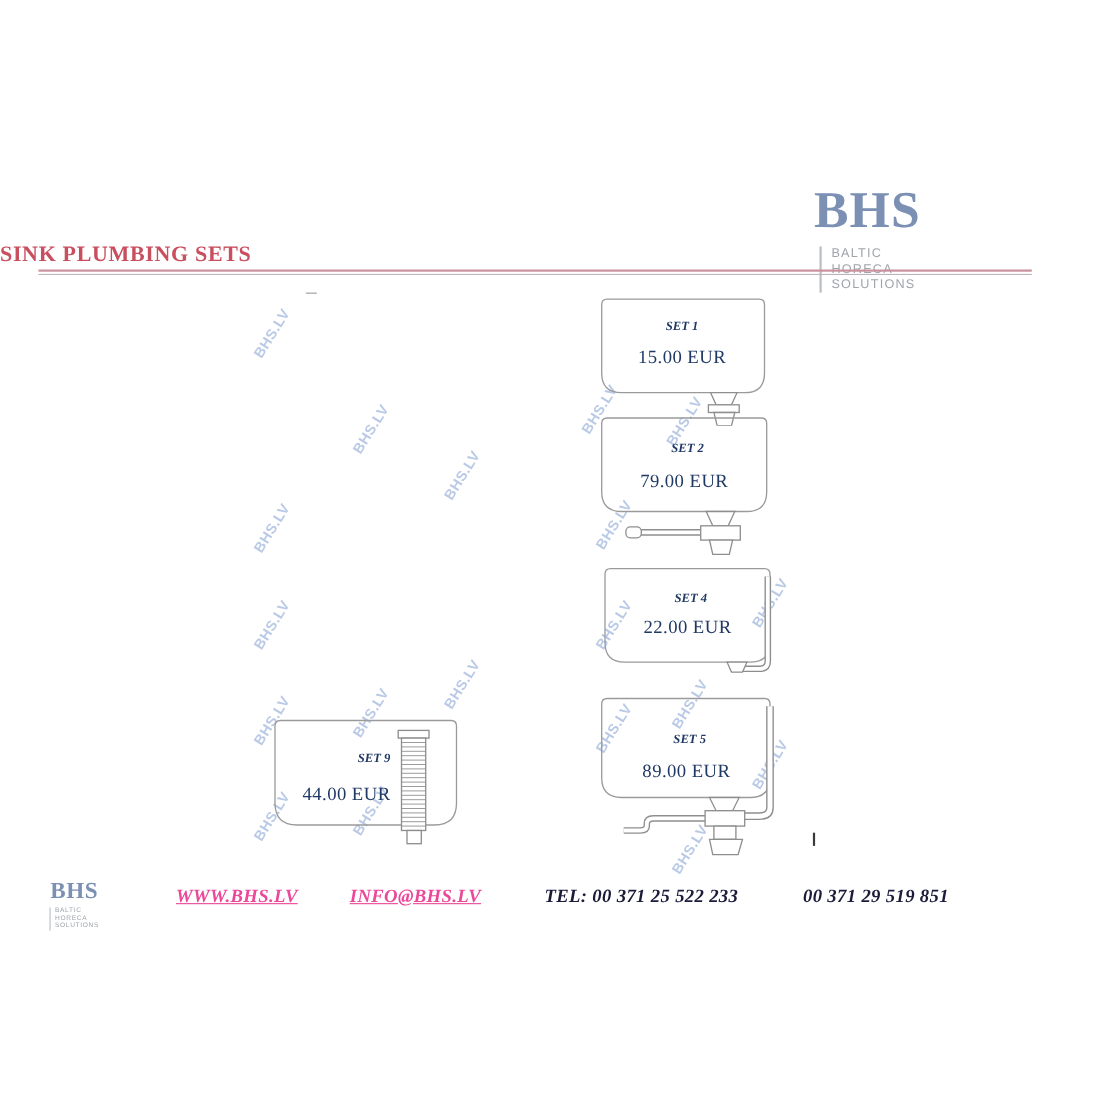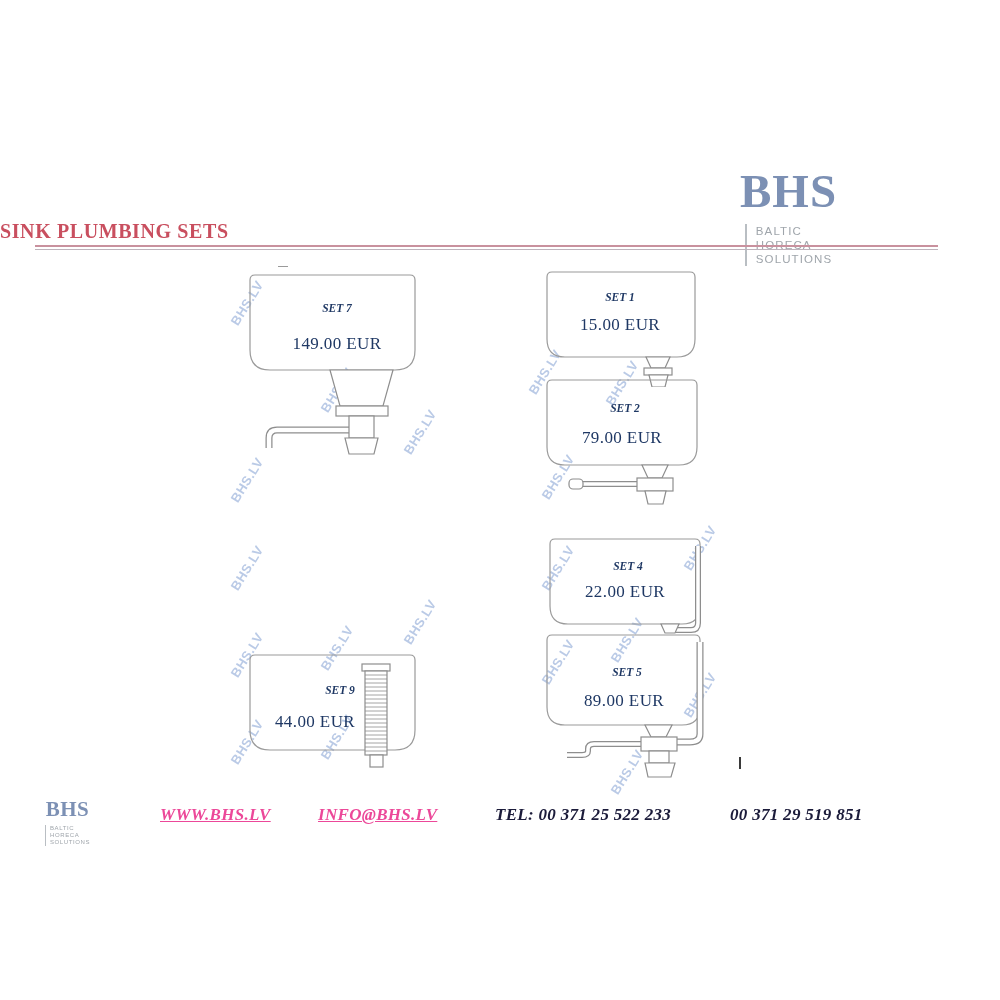--- a/index.html
+++ b/index.html
@@ -103,33 +103,20 @@
   <span class="wm" style="left:627px;top:640px">BHS.LV</span>
   <span class="wm" style="left:558px;top:662px">BHS.LV</span>
   <span class="wm" style="left:247px;top:742px">BHS.LV</span>
   <span class="wm" style="left:337px;top:737px">BHS.LV</span>
   <span class="wm" style="left:700px;top:695px">BHS.LV</span>
   <span class="wm" style="left:627px;top:772px">BHS.LV</span>
 
   <div class="mark-dash"></div>
   <div class="mark-tick"></div>
 
-  <div class="product" style="left:245px;top:270px;width:190px;height:200px">
-    <svg width="190" height="200" viewBox="0 0 190 200">
-      <path class="sink" d="M5,10 Q5,5 10,5 H165 Q170,5 170,10 V80 Q170,100 150,100 H25 Q5,100 5,80 Z"></path>
-      <path class="pipe-o" d="M110,160 H32 Q24,160 24,168 V178"></path>
-      <path class="pipe-i" d="M110,160 H32 Q24,160 24,168 V178"></path>
-      <path class="part" d="M85,100 L148,100 L138,136 L95,136 Z"></path>
-      <rect class="part" x="91" y="136" width="52" height="10"></rect>
-      <rect class="part" x="104" y="146" width="25" height="22"></rect>
-      <path class="part" d="M100,168 L133,168 L129,184 L104,184 Z"></path>
-    </svg>
-    <div class="set-label" style="left:92px;top:32px">SET 7</div>
-    <div class="price" style="left:92px;top:64px">149.00 EUR</div>
-  </div>
 
 
   <div class="product" style="left:245px;top:650px;width:190px;height:135px">
     <svg width="190" height="135" viewBox="0 0 190 135">
       <path class="sink" d="M5,10 Q5,5 10,5 H165 Q170,5 170,10 V80 Q170,100 150,100 H25 Q5,100 5,80 Z"></path>
       <rect class="part" x="117" y="14" width="28" height="7"></rect>
       <rect class="part" x="120" y="21" width="22" height="84"></rect>
       <path class="rib" d="M120,25h22M120,29h22M120,33h22M120,37h22M120,41h22M120,45h22M120,49h22M120,53h22M120,57h22M120,61h22M120,65h22M120,69h22M120,73h22M120,77h22M120,81h22M120,85h22M120,89h22M120,93h22M120,97h22M120,101h22"></path>
       <rect class="part" x="125" y="105" width="13" height="12"></rect>
     </svg>
@@ -155,21 +142,21 @@
       <path class="pipe-i2" d="M98,107 H38"></path>
       <rect class="part" x="27" y="102" width="14" height="10" rx="4"></rect>
       <path class="part" d="M100,88 L126,88 L120,101 L106,101 Z"></path>
       <rect class="part" x="95" y="101" width="36" height="13"></rect>
       <path class="part" d="M103,114 L124,114 L121,127 L106,127 Z"></path>
     </svg>
     <div class="set-label" style="left:83px;top:25px">SET 2</div>
     <div class="price" style="left:80px;top:51px">79.00 EUR</div>
   </div>
 
-  <div class="product" style="left:545px;top:534px;width:165px;height:112px">
+  <div class="product" style="left:545px;top:512px;width:165px;height:112px">
     <svg width="165" height="112" viewBox="0 0 165 112">
       <path class="sink" d="M5,10 Q5,5 10,5 H150 Q155,5 155,10 V72 Q155,90 137,90 H23 Q5,90 5,72 Z"></path>
       <path class="pipe-o2" d="M126,96 H146 Q153,96 153,89 V12"></path>
       <path class="pipe-i2" d="M126,96 H146 Q153,96 153,89 V12"></path>
       <path class="part" d="M116,90 L134,90 L130,99 L120,99 Z"></path>
     </svg>
     <div class="set-label" style="left:83px;top:26px">SET 4</div>
     <div class="price" style="left:80px;top:48px">22.00 EUR</div>
   </div>
 

